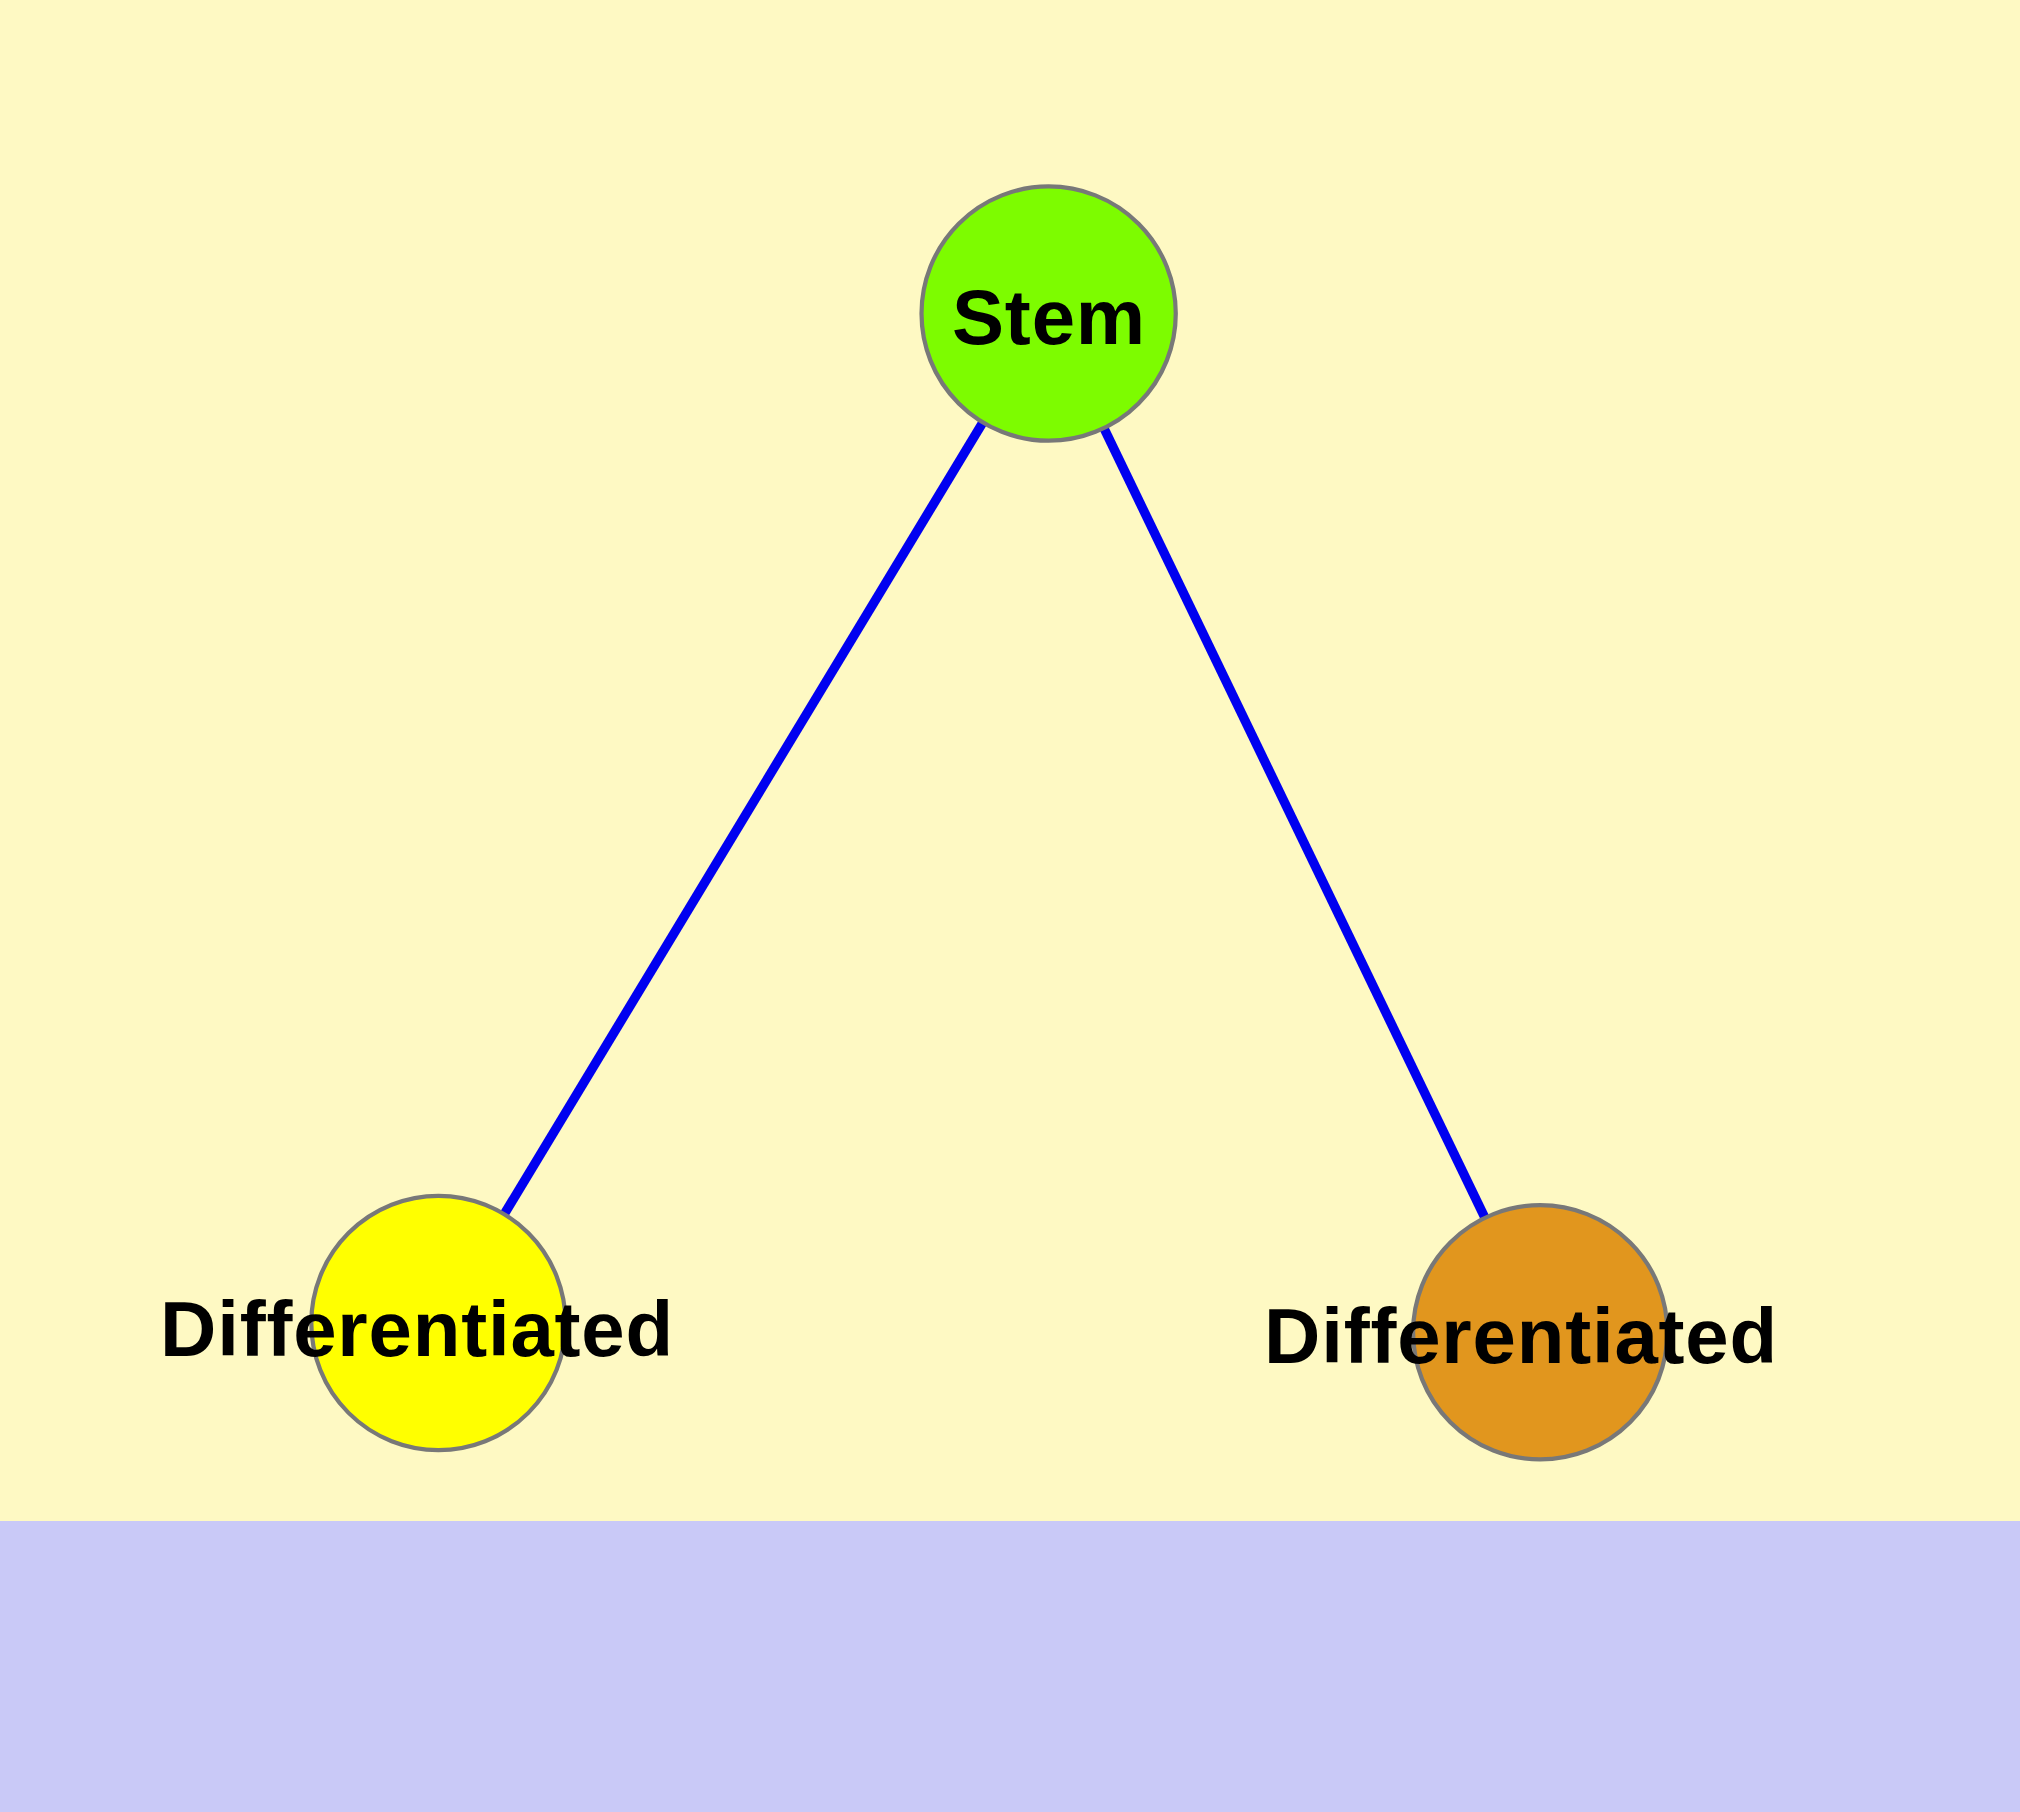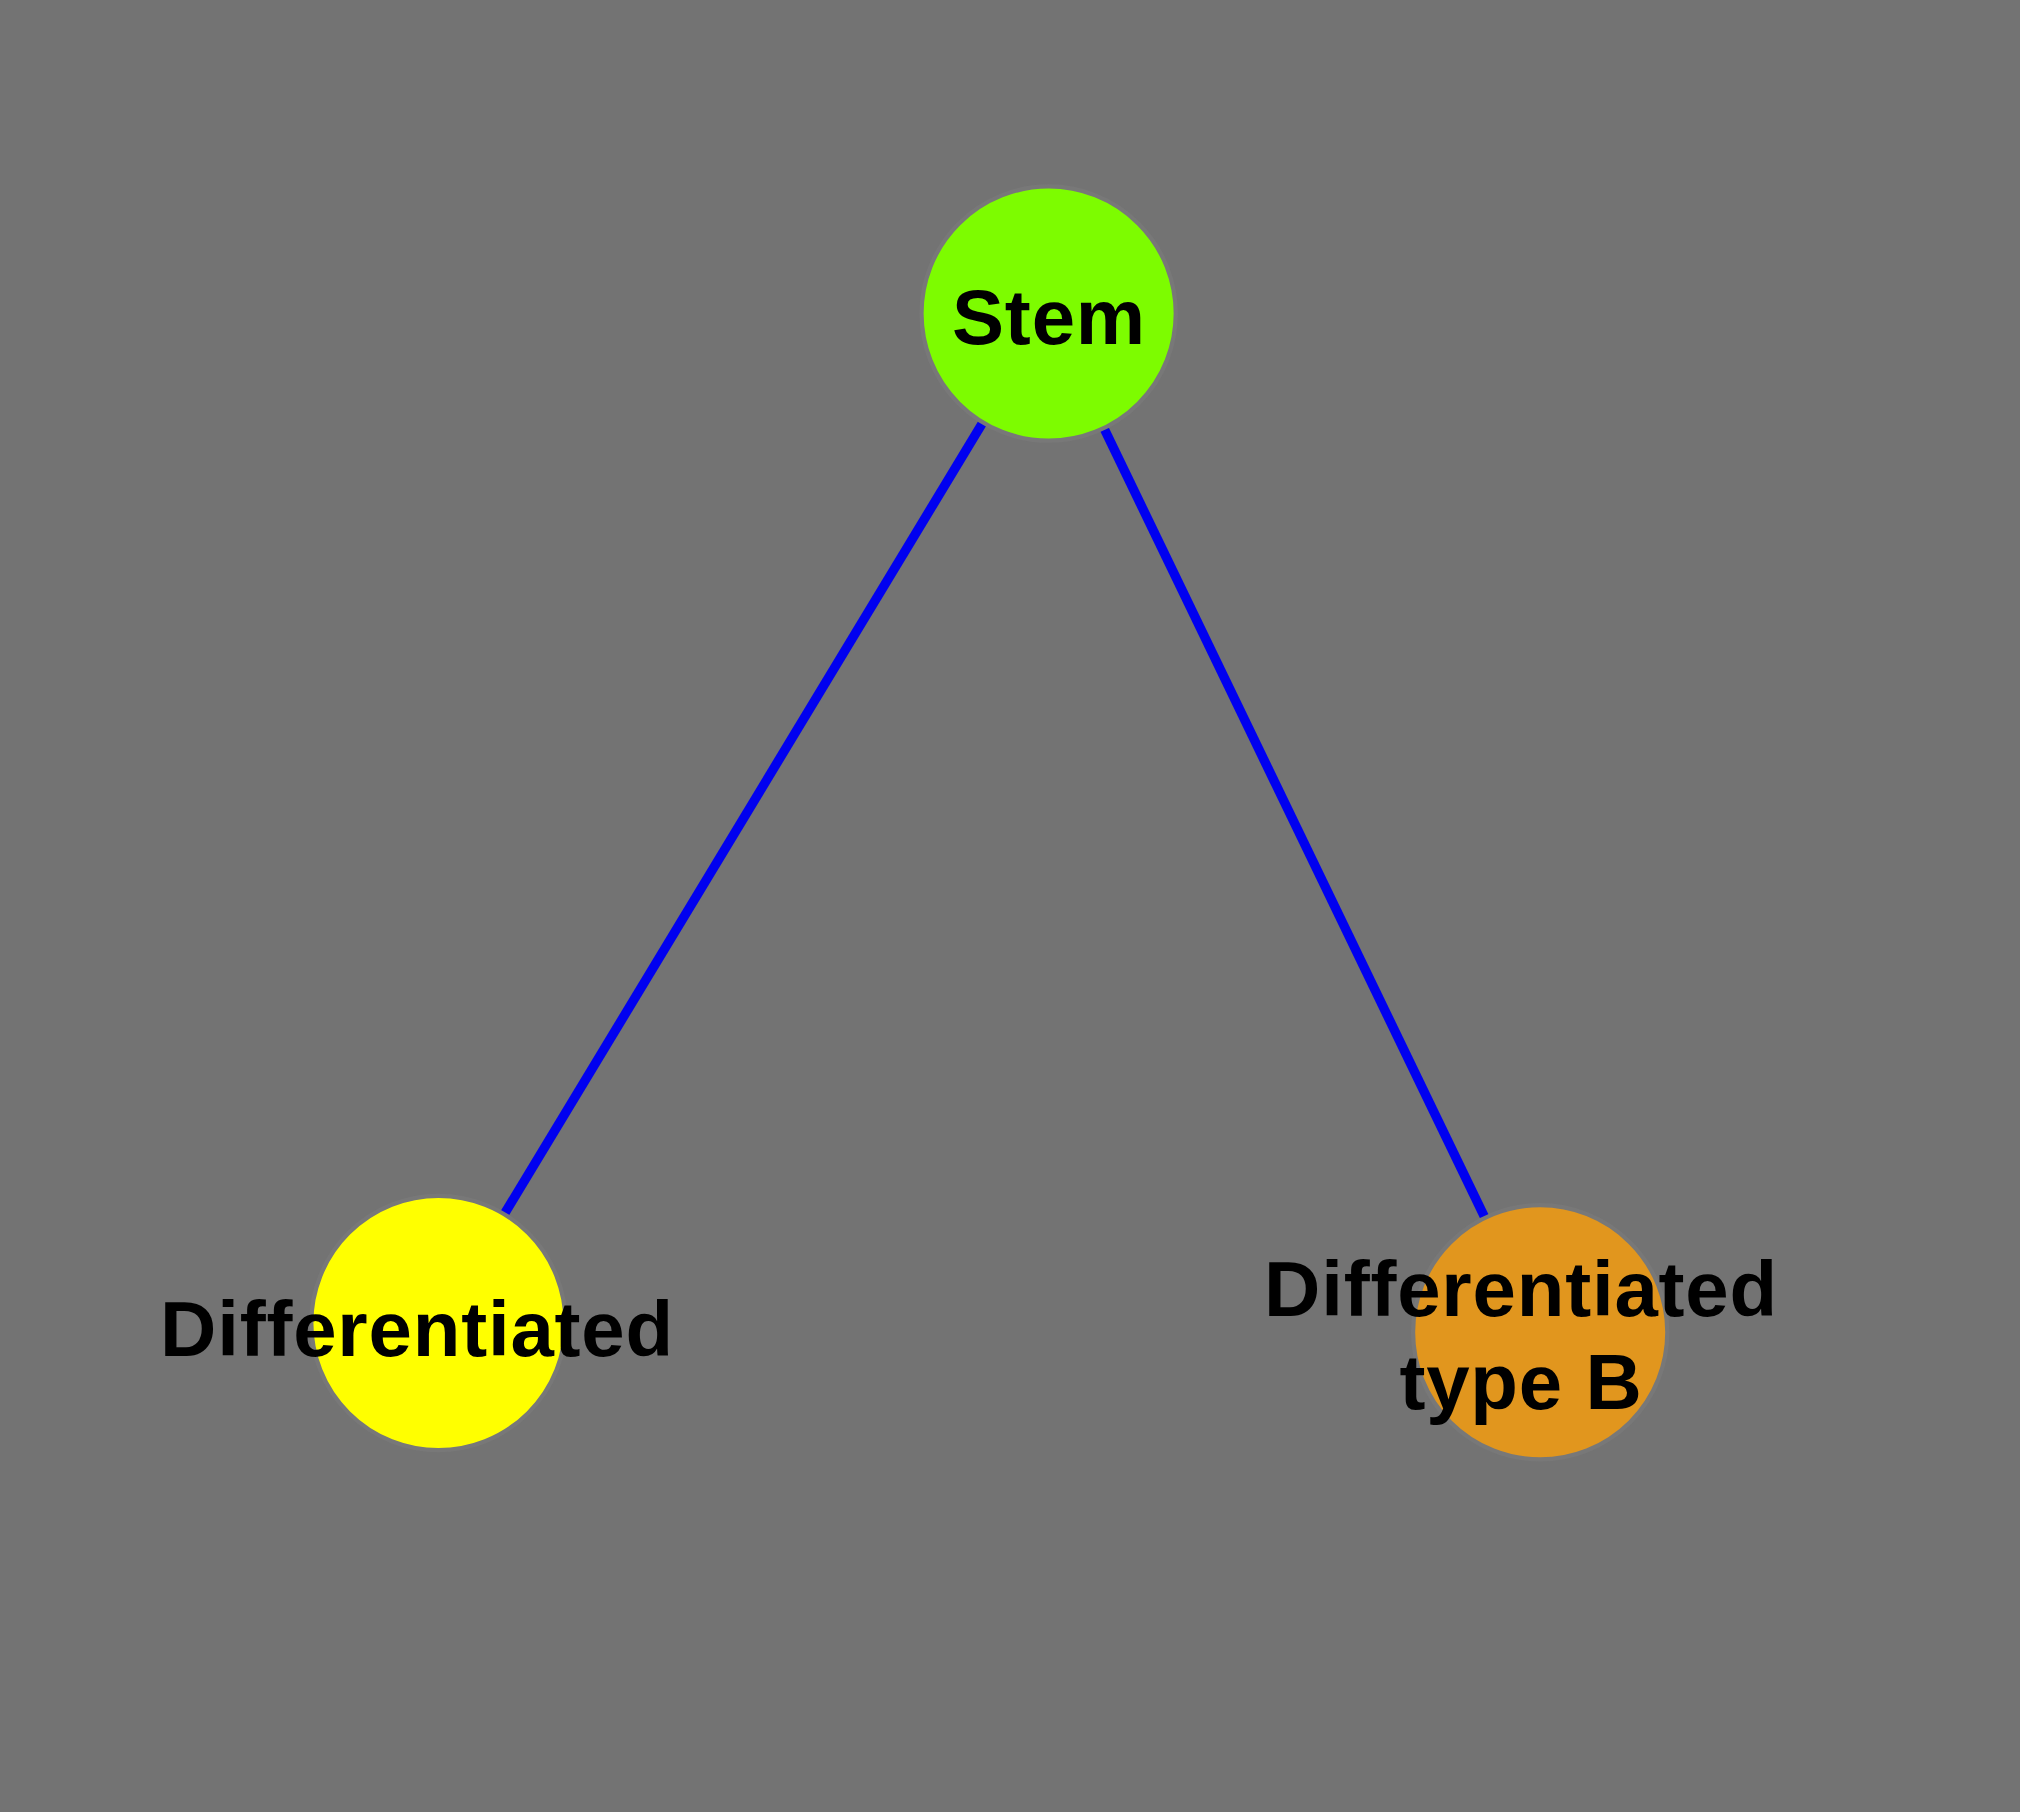--- a/index.html
+++ b/index.html
@@ -3,22 +3,22 @@
 <meta charset="utf-8">
 <style>
   html, body {
     margin: 0;
     padding: 0;
     background: #C9C9F7;
   }
   .canvas {
     position: relative;
     width: 2021px;
-    height: 1812px;
-    background: #737373;
+    height: 1521px;
+    background: #fef9c3;
     overflow: hidden;
     font-family: "Liberation Sans", sans-serif;
   }
   .graph-svg {
     position: absolute;
     left: 0;
     top: 0;
     width: 2021px;
     height: 1812px;
     display: block;
@@ -67,17 +67,16 @@
   <div class="node-label label-stem">
     <span class="line">Stem</span>
   </div>
 
   <div class="node-label label-type-a">
     <span class="line">Differentiated</span>
   </div>
 
   <div class="node-label label-type-b">
     <span class="line">Differentiated</span>
-    <span class="line">type B</span>
   </div>
 
 </div>
 
 
 </body></html>

